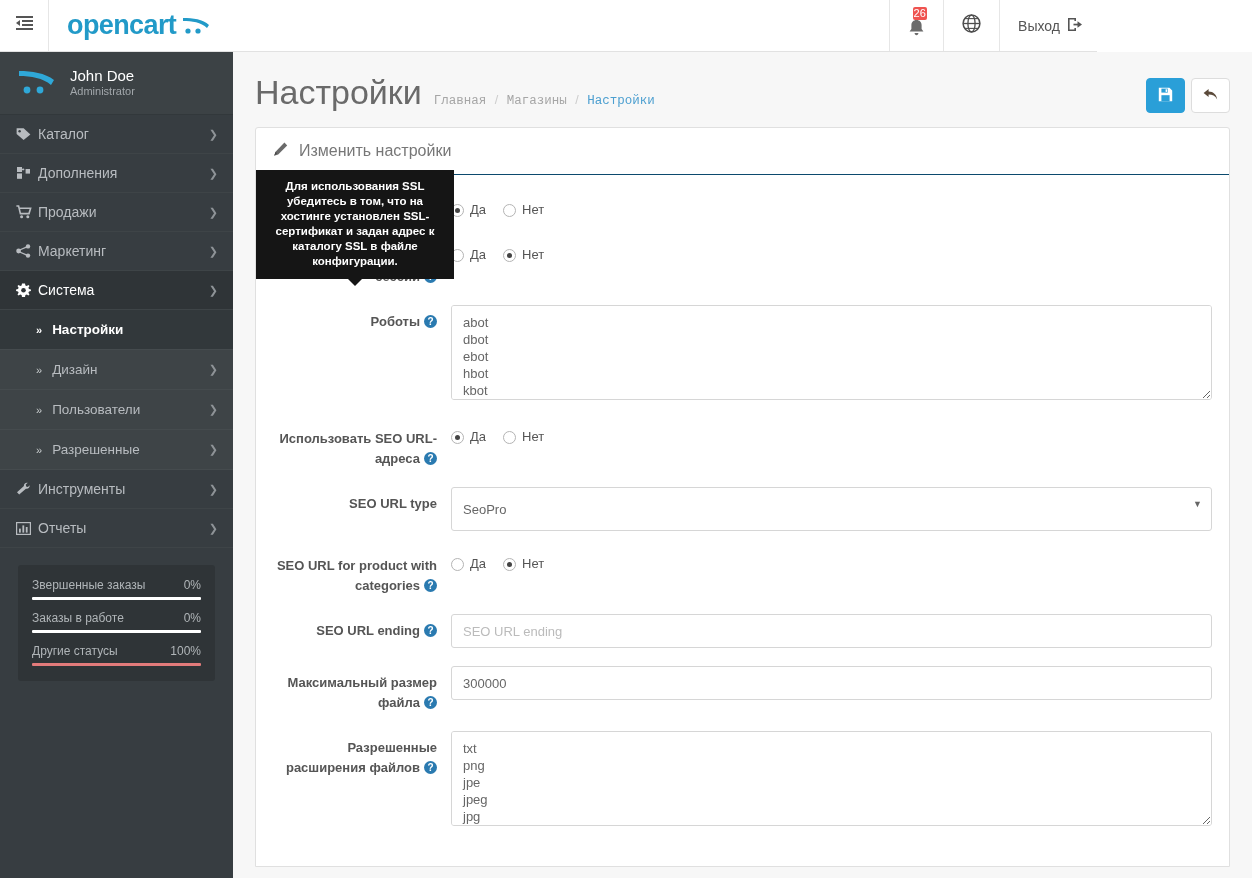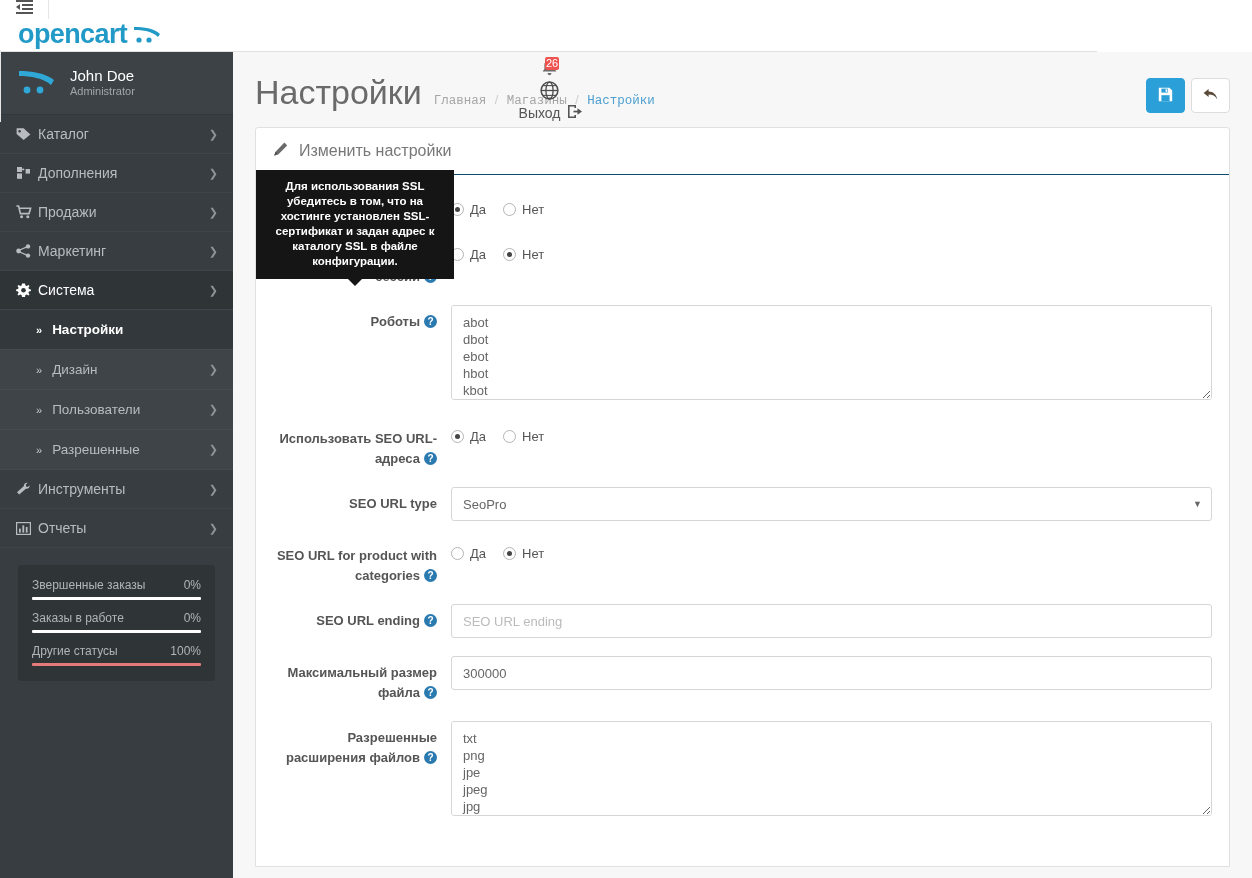--- a/index.html
+++ b/index.html
@@ -12,21 +12,20 @@
   }
 
   
   #topbar {
     position: absolute; top: 0; left: 0;
     width: 1097px; height: 52px;
     background: #fff;
     border-bottom: 1px solid #e2e2e2;
     display: flex; align-items: stretch;
     z-index: 40;
-    flex-direction: column;
   }
   #sidebar-toggle {
     width: 49px; min-width: 49px;
     display: flex; align-items: center; justify-content: center;
     border-right: 1px solid #e6e6e6;
     cursor: pointer;
   }
   #brand {
     display: flex; align-items: center;
     padding: 0 18px;
@@ -234,21 +233,21 @@
     background: #2a7ab0;
     color: #fff;
     font-size: 10px; font-weight: bold;
     text-align: center;
     margin-left: 4px;
     vertical-align: 1px;
     cursor: pointer;
   }
 
   .radios { padding-top: 7px; display: flex; gap: 17px; align-items: center; }
-  .radio { display: flex; align-items: center; gap: 6px; cursor: pointer; font-size: 13px; color: #555; }
+  .radio { display: flex; align-items: flex-end; gap: 6px; cursor: pointer; font-size: 13px; color: #555; }
   .rdot {
     width: 13px; height: 13px;
     border-radius: 50%;
     border: 1px solid #b4b4b4;
     background: #fff;
     display: inline-block; position: relative;
   }
   .rdot.on::after {
     content: ""; position: absolute;
     top: 3px; left: 3px;
@@ -266,21 +265,21 @@
     font-size: 13px;
     color: #666;
     font-family: Liberation Sans, sans-serif;
     background: #fff;
     outline: none;
   }
   textarea.ft { resize: vertical; line-height: 17px; }
   input.ft { height: 34px; }
   input.ft::placeholder { color: #bbb; }
   select.ft {
-    height: 34px;
+    height: 44px;
     -webkit-appearance: none; appearance: none;
     padding-right: 26px;
   }
   .sel-wrap { position: relative; }
   .sel-caret {
     position: absolute; right: 10px; top: 12px;
     font-size: 9px; color: #666;
     pointer-events: none;
   }
 

